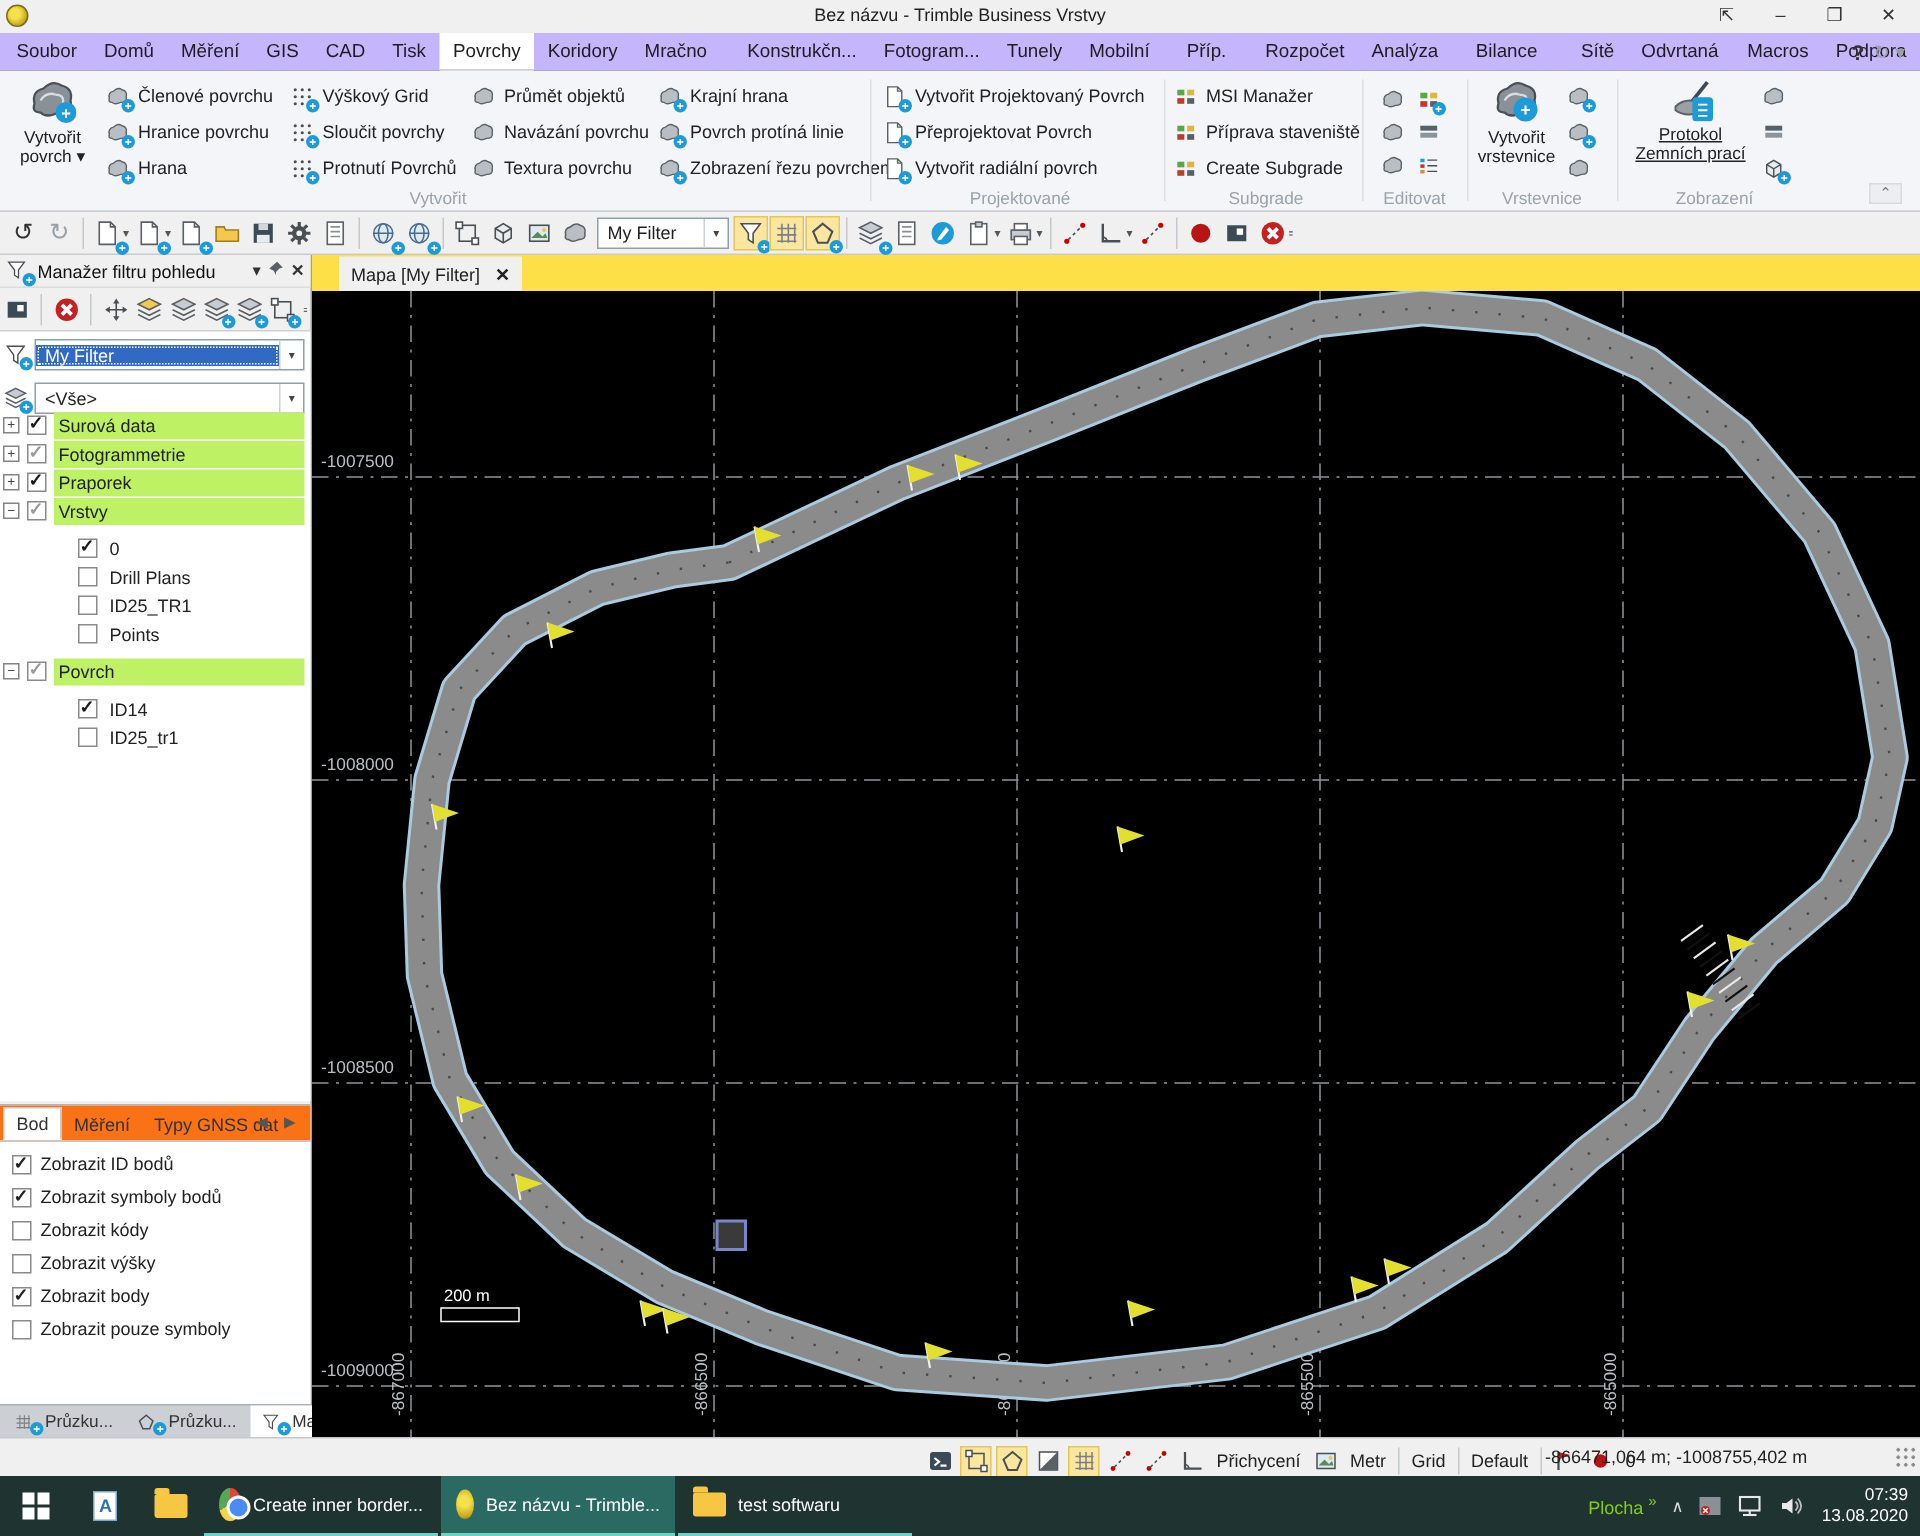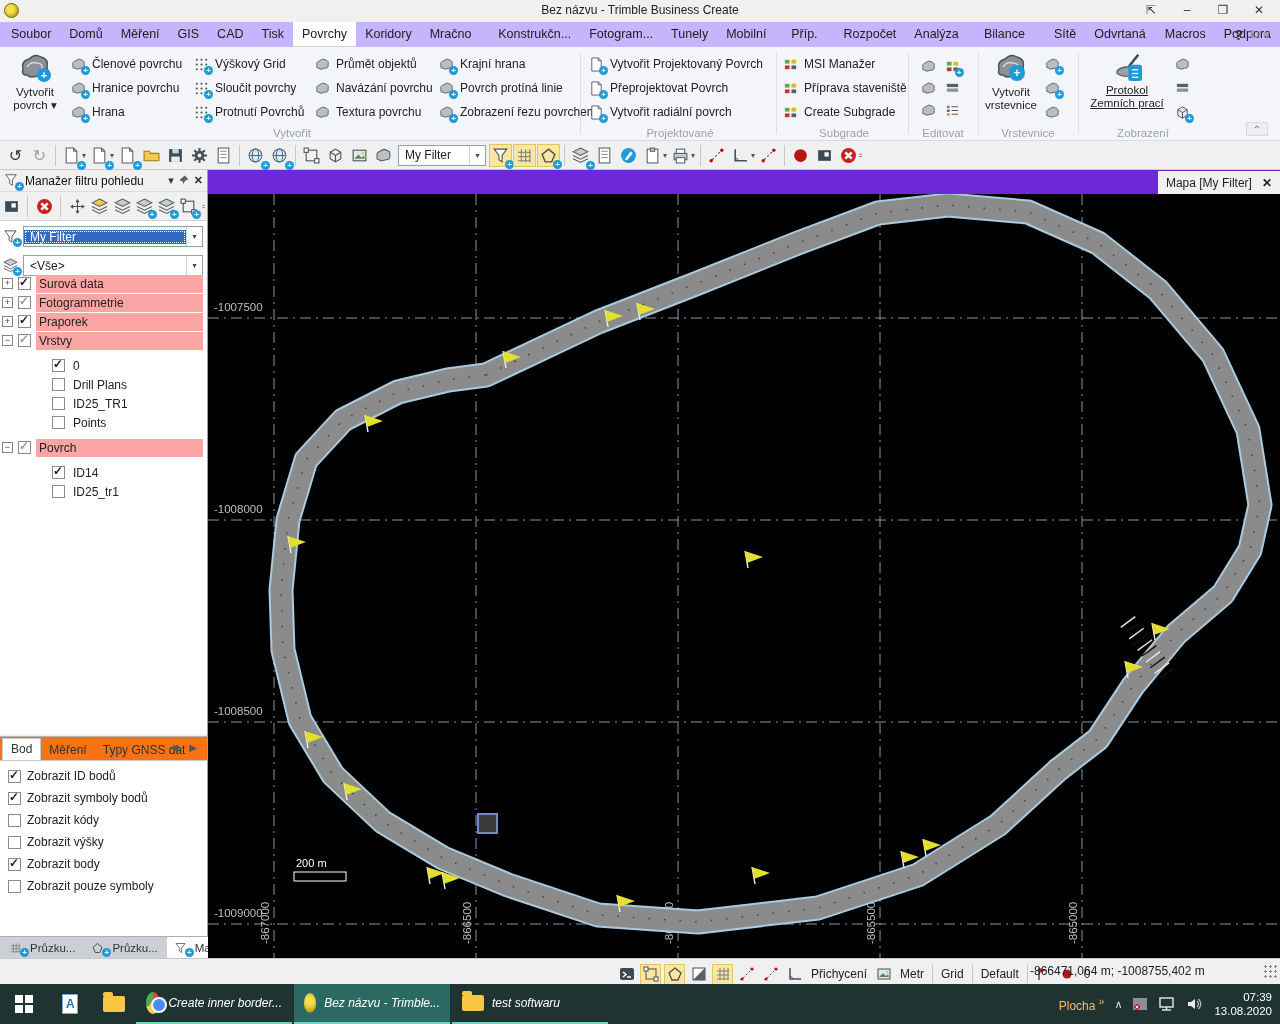--- a/index.html
+++ b/index.html
@@ -69,65 +69,65 @@
   #tree { position:absolute; top:104px; left:2px; right:4px; }
   .trow { height:19px; display:flex; align-items:center; gap:5px; }
   .trow.gap { margin-top:6px; }
   .trow.child { padding-left:34px; }
   .exp { width:11px; height:11px; font-size:9px; line-height:9px; text-align:center; color:#444; visibility:hidden; flex:0 0 11px;}
   .exp.box { border:1px solid #848484; background:#fff; visibility:visible; }
   .cb { width:13px; height:13px; border:1px solid #8a8a8a; background:#fff; position:relative; flex:0 0 13px;}
   .cb.on::after { content:"✓"; position:absolute; left:0px; top:-3px; font-size:12px; font-weight:bold; color:#1a1a1a; }
   .cb.on.dim::after { color:#9a9a9a; }
   .tlabel { font-size:12px; color:#222; flex:1; padding:2px 3px; }
-  .trow:not(.child) .tlabel { background:#fca5a5; }
+  .trow:not(.child) .tlabel { background:#bef264; }
 
   
   #pointpanel { position:absolute; top:566px; left:0; right:0; height:200px; background:#fff; border-top:1px solid #b5b5b5; }
   #pp-tabs { display:flex; align-items:flex-end; height:24px; background:#f97316; border-bottom:1px solid #c9c9c9; padding-left:2px; }
   .pptab { padding:3px 8px; font-size:12px; color:#333; }
   .pptab.active { background:#fff; border:1px solid #c9c9c9; border-bottom:1px solid #fff; }
   #pp-arrows { margin-left:auto; padding:0 6px; color:#555; font-size:10px; letter-spacing:4px; }
   .ppopt { display:flex; align-items:center; gap:6px; height:22px; padding-left:8px; }
   .ppopt .cb.on::after { color:#222; }
   .ppopt .olabel { font-size:12px; }
 
   
   #lp-tabs { position:absolute; bottom:0; left:0; right:0; height:22px; background:#ccd0d5; display:flex; align-items:stretch; padding-left:2px; gap:2px; border-top:1px solid #aab0b6;}
   .lptab { display:flex; align-items:center; gap:4px; padding:0 7px; font-size:11.5px; color:#333; }
   .lptab.active { background:#fff; }
 
   
   #maparea { position:absolute; left:208px; top:170px; width:1072px; height:788px; background:#000; }
-  #maptabs { position:absolute; left:0; top:0; width:100%; height:24px; background:#6d28d9; display:flex; align-items:stretch; padding-left:18px;justify-content:flex-end; }
+  #maptabs { position:absolute; left:0; top:0; width:100%; height:24px; background:#fde047; display:flex; align-items:stretch; padding-left:18px; }
   .maptab { background:#f0f0f0; display:flex; align-items:center; gap:10px; padding:0 8px; margin:1px 0 0 0; font-size:12px; }
   .maptab .x { font-weight:bold; font-size:12px; }
   #mapsvg { position:absolute; left:0; top:24px; }
 
   
   #statusbar { position:absolute; left:0; top:958px; width:1280px; height:26px; background:#f0f0f0; border-top:1px solid #c6c9cc; }
   #sb-items { position:absolute; left:616px; top:1px; height:28px; display:flex; align-items:center; gap:3px; }
   .sico { position:relative; width:21px; height:21px; display:flex; align-items:center; justify-content:center; }
   .sico svg { width:16px; height:16px; }
   .sbtext { font-size:12px; color:#222; padding:0 3px; }
   .sbsep { width:1px; height:18px; background:#c4c8cc; margin:0 2px; }
   #sb-coords { position:absolute; left:1030px; top:5px; font-size:12px; color:#222; }
   #sb-grip { position:absolute; right:3px; top:5px; width:14px; height:16px;
     background-image:radial-gradient(#8a8a8a 1.2px, transparent 1.3px); background-size:5px 5px; }
 
   
   #taskbar { position:absolute; left:0; top:984px; width:1280px; height:40px; background:#1f3330; display:flex; align-items:stretch; }
   #startbtn { width:48px; display:flex; align-items:center; justify-content:center; }
   .tbicon { width:44px; display:flex; align-items:center; justify-content:center; }
-  .tbbtn { width:156px; display:flex; align-items:center; gap:8px; padding:0 10px; border-bottom:2px solid #6fd1c6; margin-right:2px; color:#fff; font-size:12px; white-space:nowrap; overflow:hidden;font-style:italic; }
+  .tbbtn { width:156px; display:flex; align-items:center; gap:8px; padding:0 10px; border-bottom:2px solid #6fd1c6; margin-right:2px; color:#fff; font-size:12px; white-space:nowrap; overflow:hidden; }
   .tbbtn.active { background:#2a6a62; }
   #tb-right { margin-left:auto; display:flex; align-items:center; gap:10px; padding-right:8px; color:#fff; }
   #tb-clock { text-align:right; font-size:11.5px; line-height:14px; color:#fff; }
   .trayic { display:flex; align-items:center; }
-  #plocha { font-size:12px; color:#fdba74; }
+  #plocha { font-size:12px; color:#84cc16; }
   #chev-tray { color:#ddd; font-size:11px; }
 
   
   .win4 { display:grid; grid-template-columns:8px 8px; grid-gap:2px; }
   .win4 span { width:8px; height:8px; background:#fff; }
   .chrome-ic { width:22px; height:22px; border-radius:50%;
     background:conic-gradient(#e5433a 0 120deg, #f7d148 120deg 240deg, #55a854 240deg 360deg); position:relative; }
   .chrome-ic::after { content:""; position:absolute; left:5px; top:5px; width:12px; height:12px; border-radius:50%; background:#4a8cf5; border:2px solid #fff; }
   .tbc-ic { width:20px; height:20px; border-radius:50%; background:radial-gradient(circle at 45% 40%, #f3e24a 25%, #caa41e 75%, #55470c 100%); }
   .folder-ic { width:22px; height:16px; background:#f7c744; border-radius:2px; position:relative; }
@@ -323,21 +323,21 @@
       </symbol>
     <symbol id="s-bigblob" viewBox="0 0 32 32">
         <path d="M4 18 Q2 10 10 8 Q16 2 22 6 Q30 8 28 16 Q30 24 20 24 Q12 28 8 24 Q2 24 4 18 Z" fill="#8a9098" stroke="#4a5056" stroke-width="1.5"></path>
         <path d="M8 16 Q12 10 18 12 Q24 12 23 18" fill="none" stroke="#d8dce0" stroke-width="1.5"></path>
       </symbol>
   </defs>
 </svg>
 
 <div id="titlebar">
   <div id="app-logo"></div>
-  <div class="title">Bez názvu - Trimble Business Create</div>
+  <div class="title">Bez názvu - Trimble Business Vrstvy</div>
   <div class="wbtns">
     <div class="wbtn">⇱</div>
     <div class="wbtn">–</div>
     <div class="wbtn">❐</div>
     <div class="wbtn">✕</div>
   </div>
 </div>
 
 <div id="menubar">
 

